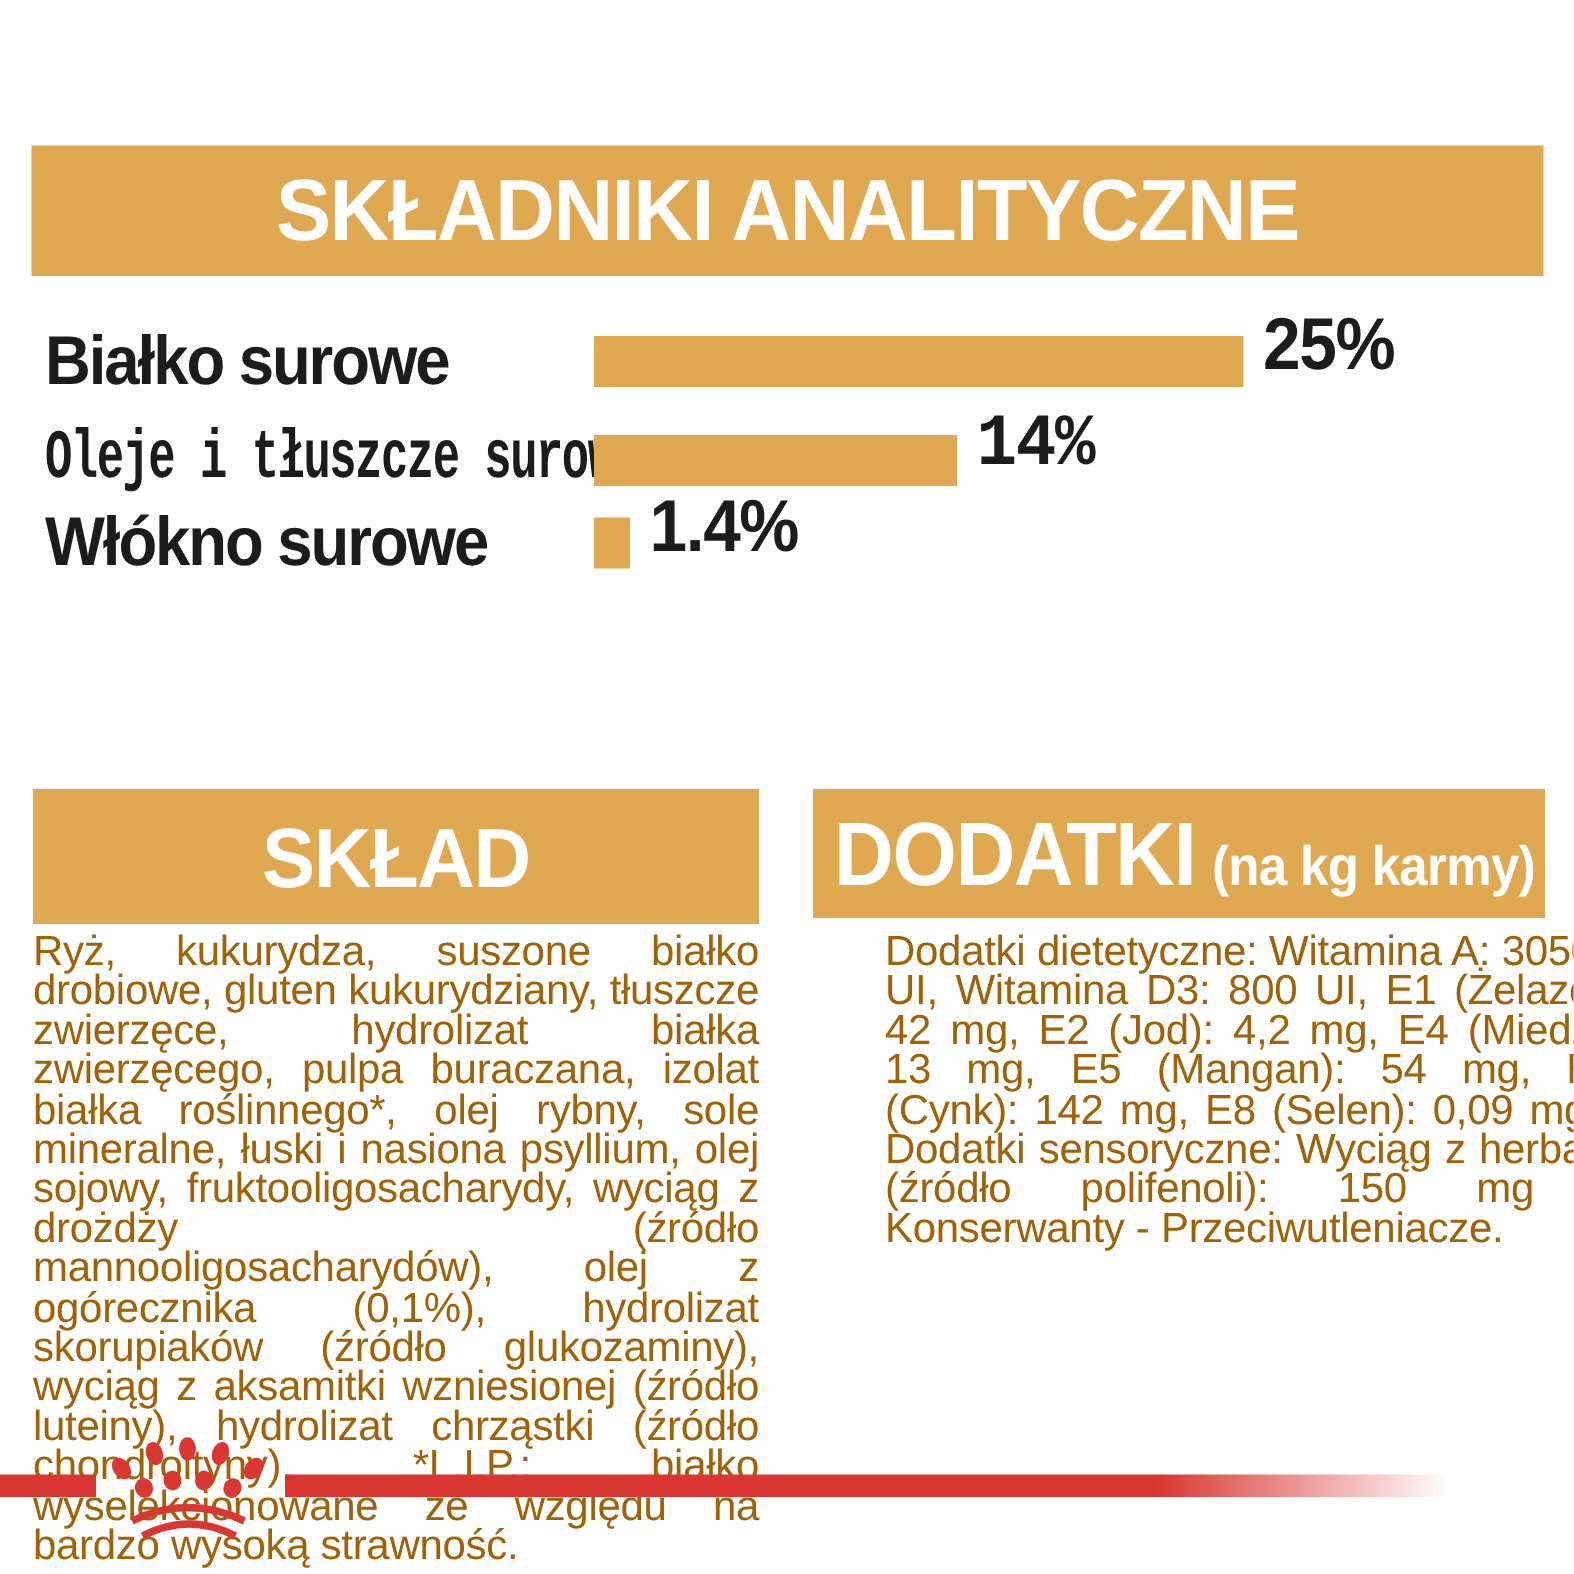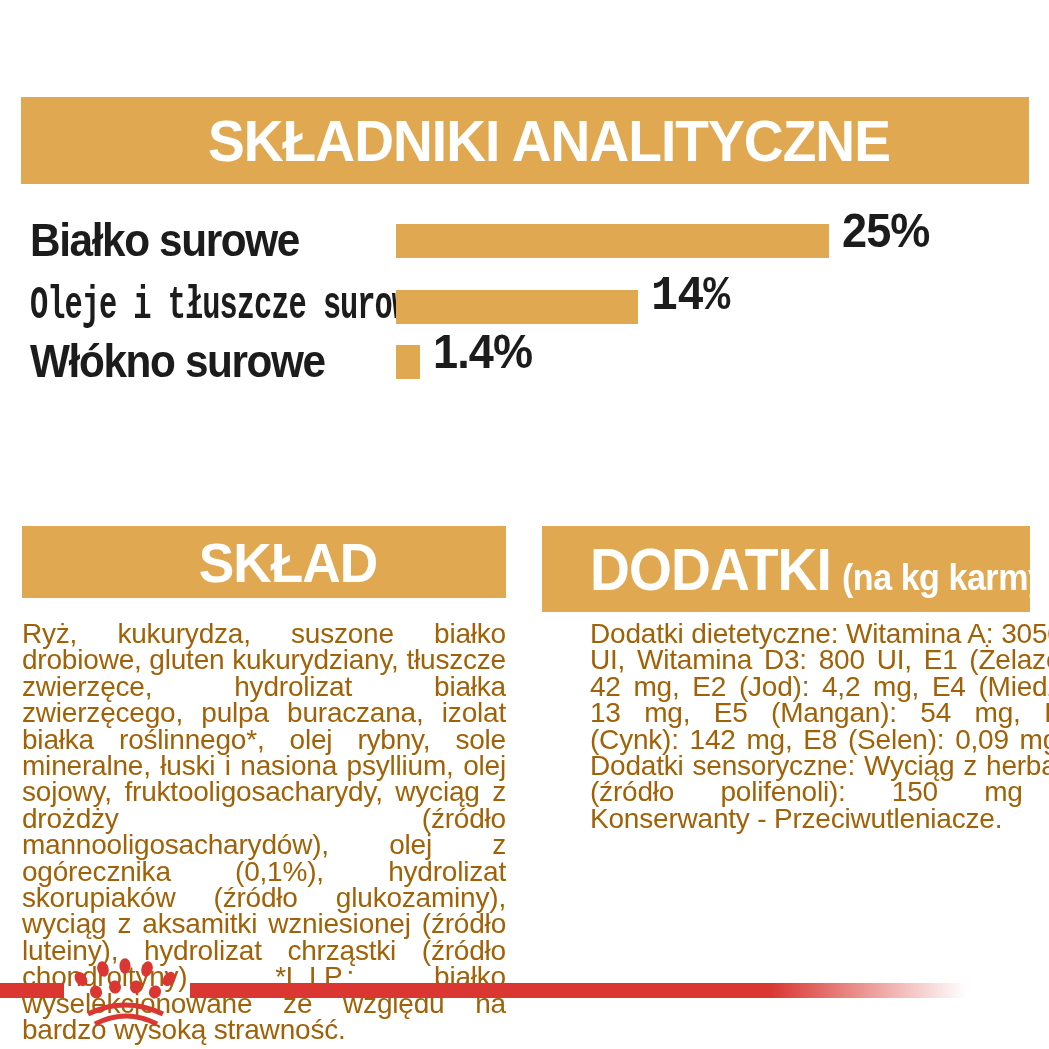--- a/index.html
+++ b/index.html
@@ -12,21 +12,20 @@
   }
   .page { position: relative; width: 1049px; height: 1049px; background: #fff; }
 
   
   .banner {
     position: absolute;
     background: #E0A951;
     display: flex;
     align-items: center;
     justify-content: center;
-    padding-left: 48px;
   }
   .banner-top { left: 21px; top: 97px; width: 1008px; height: 87px; }
   .banner-title {
     color: #ffffff;
     font-weight: 700;
     font-size: 58px;
     letter-spacing: -1px;
     transform: scaleX(0.95);
     white-space: nowrap;
   }
@@ -59,24 +58,24 @@
     font-size: 49px;
     color: #1c1c1c;
     letter-spacing: -1px;
     margin-left: 13px;
     transform: scaleX(0.92);
     transform-origin: left center;
     white-space: nowrap;
   }
 
   
-  .banner-sklad { left: 22px; top: 526px; width: 484px; height: 72px; }
+  .banner-sklad { left: 22px; top: 526px; width: 484px; height: 90px; }
   .banner-dodatki {
     left: 542px; top: 526px; width: 488px; height: 86px;
-    justify-content: flex-start; 
+    justify-content: flex-start; padding-left: 14px;
   }
   .section-title {
     color: #fff; font-weight: 700; font-size: 56px;
     letter-spacing: -1px; transform: scaleX(0.95); white-space: nowrap;
   }
   .dodatki-title-wrap {
     display: flex; align-items: baseline;
     transform: scaleX(0.92); transform-origin: left center;
     white-space: nowrap;
   }

